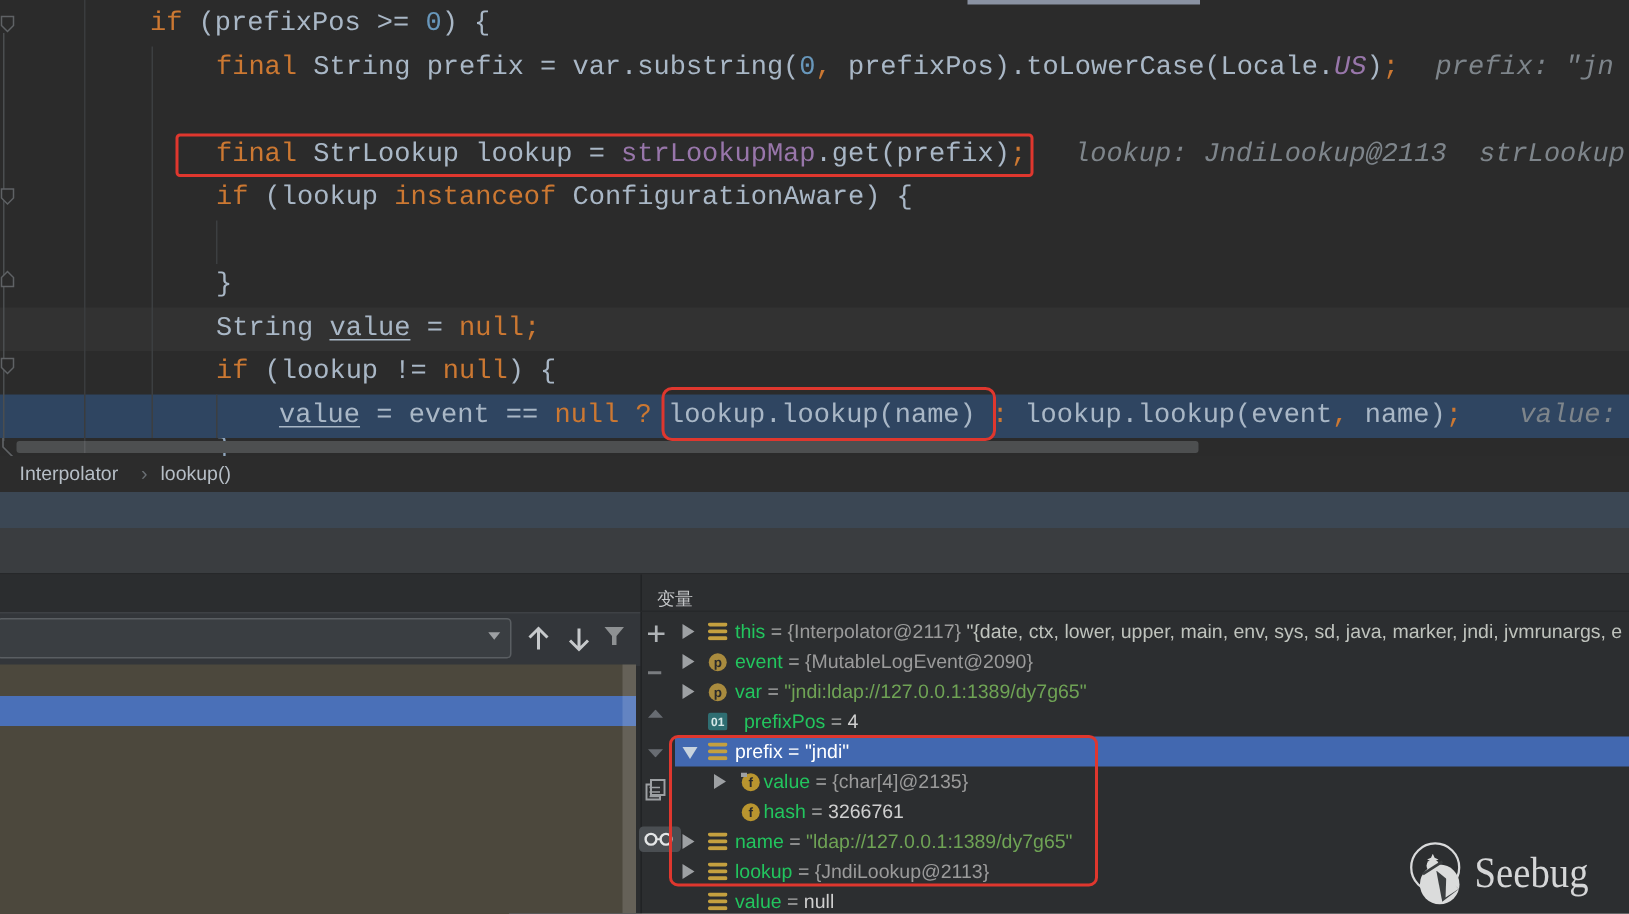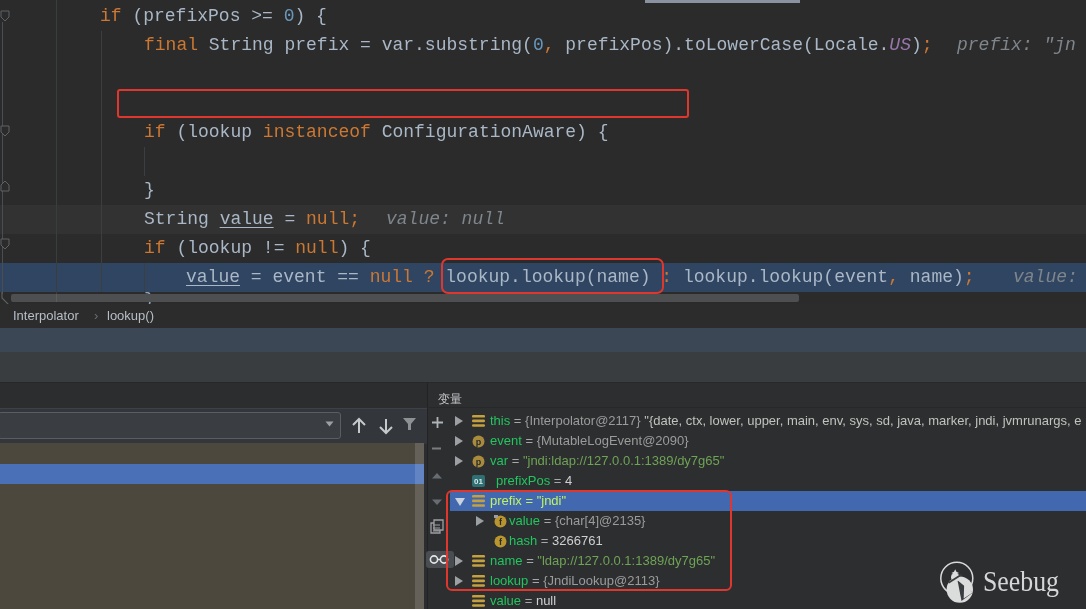--- a/index.html
+++ b/index.html
@@ -39,21 +39,21 @@
   
   .trow{position:absolute;left:450px;width:636px;height:20px;font-size:13px;color:#9b9b9b;}
   .trow .tx{position:absolute;top:0;line-height:20px;white-space:pre;}
   .vname{color:#22c55e;}
   .veq{color:#a8a8a8;}
   .vgray{color:#9b9b9b;}
   .vgreen{color:#6fa355;}
   .vwhite{color:#cfcfcf;}
   .vlight{color:#bfc3bd;}
   .sel{background:#4268b0;}
-  .sel .vname,.sel .veq,.sel .vgray,.sel .vgreen,.sel .vwhite{color:#bef264;margin-top:12px;}
+  .sel .vname,.sel .veq,.sel .vgray,.sel .vgreen,.sel .vwhite{color:#ffffff;margin-top:12px;}
   .arr{position:absolute;top:5px;width:0;height:0;border-left:8px solid #9da0a3;border-top:5px solid transparent;border-bottom:5px solid transparent;}
   .arrd{position:absolute;top:7px;width:0;height:0;border-top:8px solid #c8d3de;border-left:5px solid transparent;border-right:5px solid transparent;}
   .ticon{position:absolute;top:4px;}
 </style>
 </head>
 <body>
 <div id="stage">
 
   <div id="editor">
 
@@ -78,23 +78,24 @@
       </svg>
     <svg class="abs" style="left:0;top:238px;" width="11" height="13">
         <path d="M1,1 h8 v6 l-4,4 l-4,-4 z" fill="#2b2b2b" stroke="#5f6265" stroke-width="1"></path>
       </svg>
     <svg class="abs" style="left:0;top:292px;" width="12" height="14">
         <path d="M2,0 L2,6 L9,13" fill="none" stroke="#5f6265" stroke-width="1.1"></path>
       </svg>
 
     <div class="codeline" style="left:100px;top:2px;"><span class="k">if</span> (prefixPos &gt;= <span class="n">0</span>) {</div>
     <div class="codeline" style="left:144px;top:31px;"><span class="k">final</span> String prefix = var.substring(<span class="n">0</span><span class="o">,</span> prefixPos).toLowerCase(Locale.<span class="pu">US</span>)<span class="o">;</span><span class="hint" style="left:813px;">prefix: "jn</span></div>
+    <div class="codeline" style="left:144px;top:89px;"><span class="k">final</span> StrLookup lookup = <span class="ps">strLookupMap</span>.get(prefix)<span class="o">;</span><span class="hint" style="left:572px;">lookup: JndiLookup@2113&nbsp;&nbsp;strLookup</span></div>
     <div class="codeline" style="left:144px;top:118px;"><span class="k">if</span> (lookup <span class="k">instanceof</span> ConfigurationAware) {</div>
     <div class="codeline" style="left:144px;top:176px;">}</div>
-    <div class="codeline" style="left:144px;top:205px;">String <span class="un">value</span> = <span class="k">null</span><span class="o">;</span><span class="hint" style="left:242px;">value: null</span></div>
+    <div class="codeline" style="left:144px;top:205px;">String <span class="un">value</span> = <span class="k">null</span><span class="o">;</span></div>
     <div class="codeline" style="left:144px;top:234px;"><span class="k">if</span> (lookup != <span class="k">null</span>) {</div>
     <div class="codeline" style="left:186px;top:263px;"><span class="un">value</span> = event == <span class="k">null</span> <span class="o">?</span> lookup.lookup(name) <span class="o">:</span> lookup.lookup(event<span class="o">,</span> name)<span class="o">;</span><span class="hint" style="left:827px;">value:</span></div>
 
     <div class="abs" style="left:0;top:292px;width:1086px;height:12px;overflow:hidden;">
       <div class="codeline" style="left:144px;top:-6px;color:#8fa5bc;">}</div>
     </div>
 
     <div class="abs" style="left:11px;top:294px;width:788px;height:8px;background:#4d4f50;border-radius:2px;"></div>
     <div class="abs" style="left:56px;top:294px;width:1px;height:8px;background:#5a5c5e;"></div>
 

